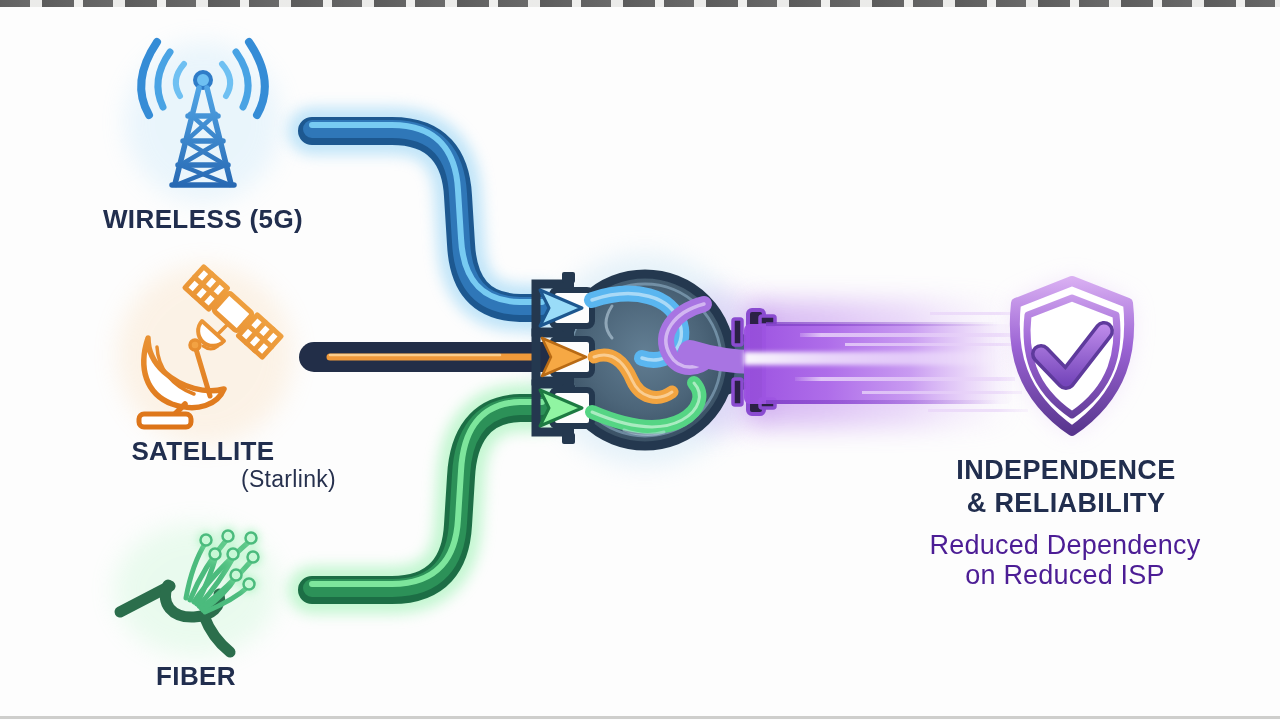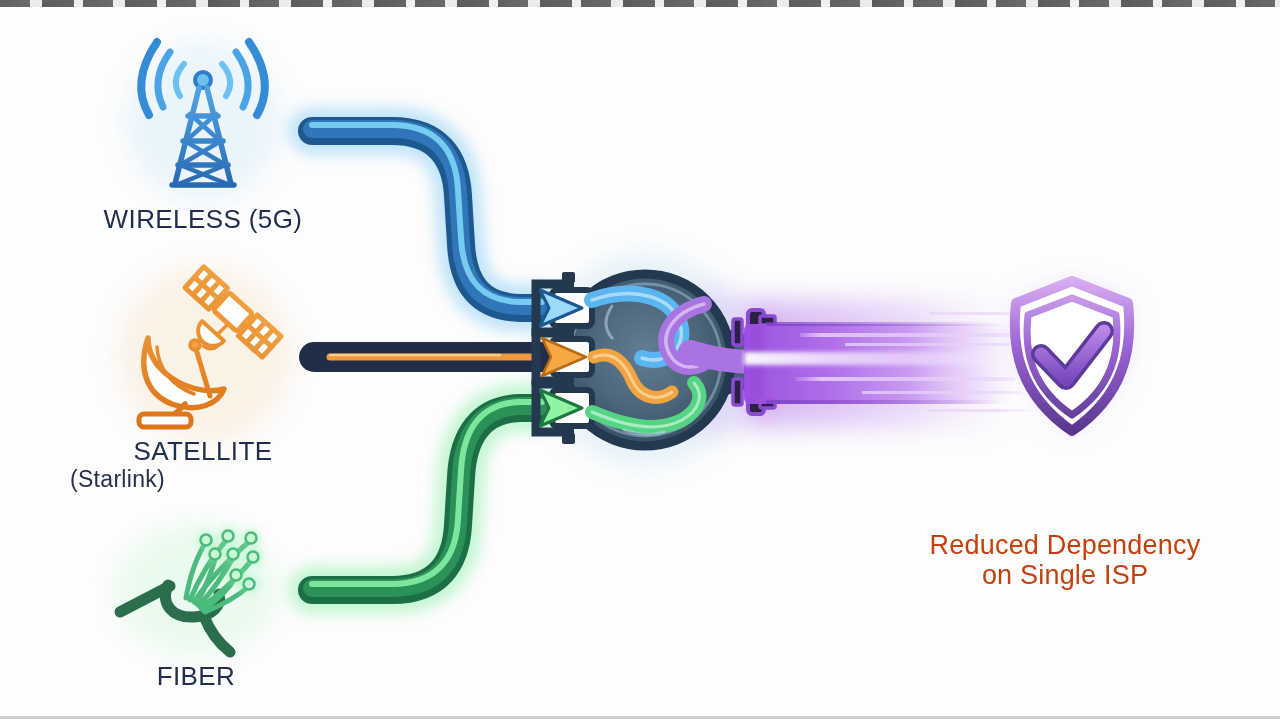--- a/index.html
+++ b/index.html
@@ -2,30 +2,30 @@
 <html><head>
 <meta charset="utf-8">
 <style>
   html,body{margin:0;padding:0;background:#fdfdfd;}
   .stage{position:relative;width:1280px;height:720px;overflow:hidden;background:#fdfdfd;
          font-family:"Liberation Sans",sans-serif;}
   .top-edge{position:absolute;top:0;left:0;width:100%;height:7px;opacity:.82;
     background:repeating-linear-gradient(90deg,#3f3f3f 0px,#4a4a4a 30px,#e7e7e5 30px,#e7e7e5 42px,#383838 42px,#444 74px,#ececea 74px,#ececea 83px);}
   .bottom-edge{position:absolute;bottom:1px;left:0;width:100%;height:3px;background:#bdbdbb;opacity:.75;}
   .diagram{position:absolute;left:0;top:0;width:1280px;height:720px;}
-  .lbl{position:absolute;text-align:center;color:#212e4e;font-weight:400;letter-spacing:.4px;}
+  .lbl{position:absolute;text-align:center;color:#212e4e;font-weight:700;letter-spacing:.4px;}
   .lbl span{display:block;}
   .lbl-wireless{left:58px;top:204px;width:290px;font-size:26px;}
   .lbl-satellite{left:70px;top:436px;width:266px;font-size:26px;}
-  .sub-starlink{left:70px;top:466px;width:266px;font-size:23px;font-weight:400;letter-spacing:.3px;color:#27314e;position:absolute;text-align:left;}
+  .sub-starlink{left:70px;top:466px;width:266px;font-size:23px;font-weight:400;letter-spacing:.3px;color:#27314e;position:absolute;text-align:right;}
   .lbl-fiber{left:66px;top:661px;width:260px;font-size:26px;}
   .lbl-hub{left:490px;top:461px;width:300px;font-size:27px;line-height:33px;}
   .lbl-outcome{left:920px;top:454px;width:292px;font-size:27px;line-height:33px;}
   .sub-outcome{left:900px;top:530px;width:330px;font-size:27px;font-weight:400;line-height:30px;
-               color:#c2410c;position:absolute;text-align:center;letter-spacing:.2px;}
+               color:#4c1d95;position:absolute;text-align:center;letter-spacing:.2px;}
 </style>
 </head>
 <body>
 
 <div class="stage">
   <div class="top-edge"></div>
 
   <svg class="diagram" viewBox="0 0 1280 720">
     <defs>
       <filter id="b2" x="-60%" y="-60%" width="220%" height="220%">
@@ -280,19 +280,23 @@
   <div class="lbl lbl-wireless">WIRELESS (5G)</div>
 
   <div class="lbl lbl-satellite">SATELLITE</div>
   <div class="sub-starlink">(Starlink)</div>
 
   <div class="lbl lbl-fiber">FIBER</div>
 
   <div class="lbl lbl-hub">
   </div>
 
+  <div class="lbl lbl-outcome">
+    <span>INDEPENDENCE</span>
+    <span>&amp; RELIABILITY</span>
+  </div>
   <div class="sub-outcome">
     <span style="display:block">Reduced Dependency</span>
-    <span style="display:block">on Single ISP</span>
+    <span style="display:block">on Reduced ISP</span>
   </div>
 
   <div class="bottom-edge"></div>
 </div>
 
 </body></html>

